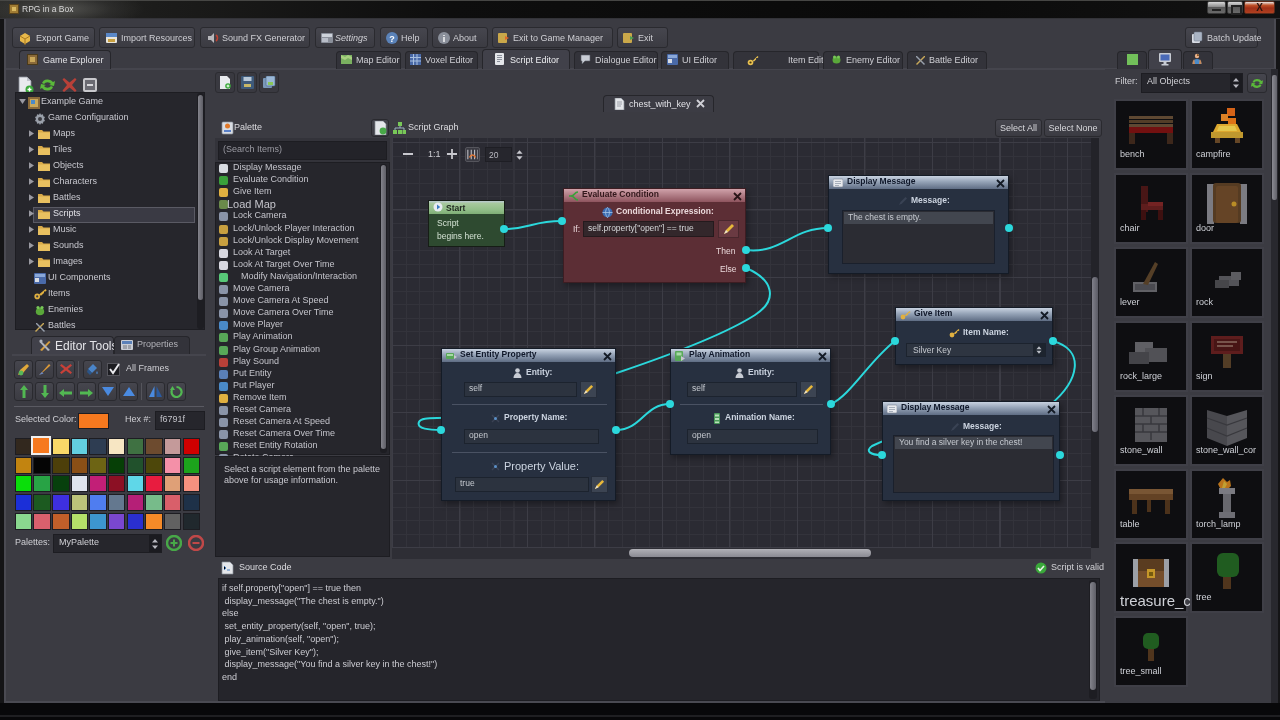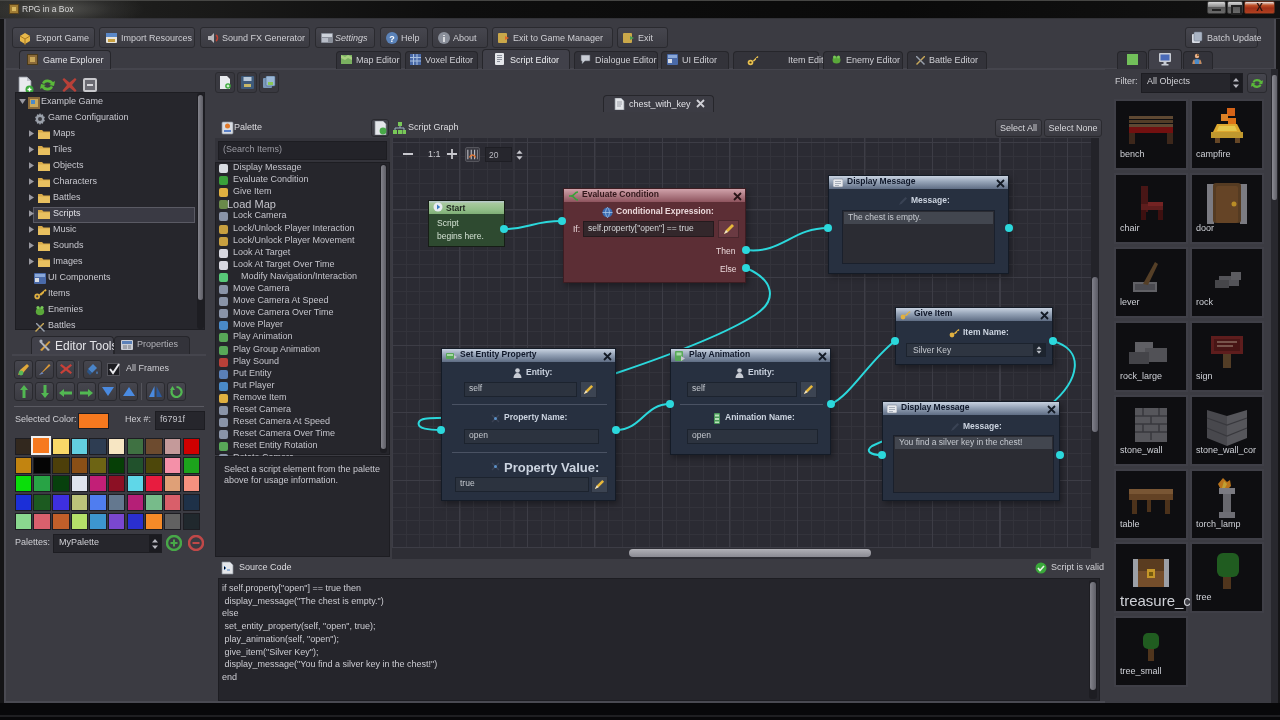--- a/index.html
+++ b/index.html
@@ -585,21 +585,21 @@
         <div class="abs" style="left: 233px; top: 174.1px; font-size: 9px; color: rgb(196, 196, 203); white-space: nowrap;">Evaluate Condition</div>
         <div class="abs" style="left: 219px; top: 188.2px; width: 9px; height: 9px; background: rgb(224, 176, 64); border-radius: 2px;"></div>
         <div class="abs" style="left: 233px; top: 186.2px; font-size: 9px; color: rgb(196, 196, 203); white-space: nowrap;">Give Item</div>
         <div class="abs" style="left: 219px; top: 200.3px; width: 9px; height: 9px; background: rgb(106, 138, 74); border-radius: 2px;"></div>
         <div class="abs" style="left: 227px; top: 198.3px; font-size: 11px; color: rgb(196, 196, 203); white-space: nowrap;">Load Map</div>
         <div class="abs" style="left: 219px; top: 212.4px; width: 9px; height: 9px; background: rgb(138, 148, 168); border-radius: 2px;"></div>
         <div class="abs" style="left: 233px; top: 210.4px; font-size: 9px; color: rgb(196, 196, 203); white-space: nowrap;">Lock Camera</div>
         <div class="abs" style="left: 219px; top: 224.5px; width: 9px; height: 9px; background: rgb(200, 160, 64); border-radius: 2px;"></div>
         <div class="abs" style="left: 233px; top: 222.5px; font-size: 9px; color: rgb(196, 196, 203); white-space: nowrap;">Lock/Unlock Player Interaction</div>
         <div class="abs" style="left: 219px; top: 236.6px; width: 9px; height: 9px; background: rgb(200, 160, 64); border-radius: 2px;"></div>
-        <div class="abs" style="left: 233px; top: 234.6px; font-size: 9px; color: rgb(196, 196, 203); white-space: nowrap;">Lock/Unlock Player Movement</div>
+        <div class="abs" style="left: 233px; top: 234.6px; font-size: 9px; color: rgb(196, 196, 203); white-space: nowrap;">Lock/Unlock Display Movement</div>
         <div class="abs" style="left: 219px; top: 248.7px; width: 9px; height: 9px; background: rgb(216, 216, 224); border-radius: 2px;"></div>
         <div class="abs" style="left: 233px; top: 246.7px; font-size: 9px; color: rgb(196, 196, 203); white-space: nowrap;">Look At Target</div>
         <div class="abs" style="left: 219px; top: 260.8px; width: 9px; height: 9px; background: rgb(216, 216, 224); border-radius: 2px;"></div>
         <div class="abs" style="left: 233px; top: 258.8px; font-size: 9px; color: rgb(196, 196, 203); white-space: nowrap;">Look At Target Over Time</div>
         <div class="abs" style="left: 219px; top: 272.9px; width: 9px; height: 9px; background: rgb(88, 200, 120); border-radius: 2px;"></div>
         <div class="abs" style="left: 233px; top: 270.9px; font-size: 9px; color: rgb(196, 196, 203); white-space: nowrap; padding-left: 8px;">Modify Navigation/Interaction</div>
         <div class="abs" style="left: 219px; top: 285px; width: 9px; height: 9px; background: rgb(138, 148, 168); border-radius: 2px;"></div>
         <div class="abs" style="left: 233px; top: 283px; font-size: 9px; color: rgb(196, 196, 203); white-space: nowrap;">Move Camera</div>
         <div class="abs" style="left: 219px; top: 297.1px; width: 9px; height: 9px; background: rgb(138, 148, 168); border-radius: 2px;"></div>
         <div class="abs" style="left: 233px; top: 295.1px; font-size: 9px; color: rgb(196, 196, 203); white-space: nowrap;">Move Camera At Speed</div>
@@ -782,21 +782,21 @@
           <circle cx="4.5" cy="4.5" r="1.5" fill="#5a90c8"></circle>
         </svg>
 <div class="txt" style="left:62px;top:63px;font-size:8.5px;color:#ccd4e0;font-weight:bold;">Property Name:</div>
 <div class="abs" style="left:22px;top:80px;width:135px;height:15px;background:#2c333f;border:1px solid #1c232e;box-sizing:border-box;"></div>
 <div class="txt" style="left:27px;top:81px;font-size:8.5px;color:#c6cad0;">open</div>
 <div class="abs" style="left:10px;top:103px;width:155px;height:1px;background:#4a5263;"></div>
 <svg class="ico" style="left:49px;top:113px" width="9" height="9" viewBox="0 0 9 9">
           <path d="M1 8L8 1M1 1l7 7" stroke="#3a4254" stroke-width="1.4"></path>
           <circle cx="4.5" cy="4.5" r="1.5" fill="#5a90c8"></circle>
         </svg>
-<div class="txt" style="left:62px;top:111px;font-size:13px;color:#ccd4e0;font-weight:bold;">Property Value:</div>
+<div class="txt" style="left:62px;top:111px;font-size:11px;color:#ccd4e0;font-weight:normal;">Property Value:</div>
 <div class="abs" style="left:13px;top:128px;width:134px;height:15px;background:#2c333f;border:1px solid #1c232e;box-sizing:border-box;"></div>
 <div class="txt" style="left:18px;top:129px;font-size:8.5px;color:#c6cad0;">true</div>
 <div class="abs" style="left:149px;top:127px;width:17px;height:17px;background:#3c4452;border:1px solid #262d3a;box-sizing:border-box;"></div>
 <svg class="ico" style="left:152px;top:130px" width="11" height="11" viewBox="0 0 12 12">
           <path d="M1 11l2-4 6-6 2 2-6 6z" fill="#e8b83a"></path>
           <path d="M1 11l2-4 2 2z" fill="#e8e0d0"></path>
         </svg>
 </div>
 
 <div class="abs" style="left:670px;top:348px;width:161px;height:107px;background:#273040;border:1px solid #141b26;box-sizing:border-box;box-shadow:2px 3px 6px rgba(0,0,0,.35);">

